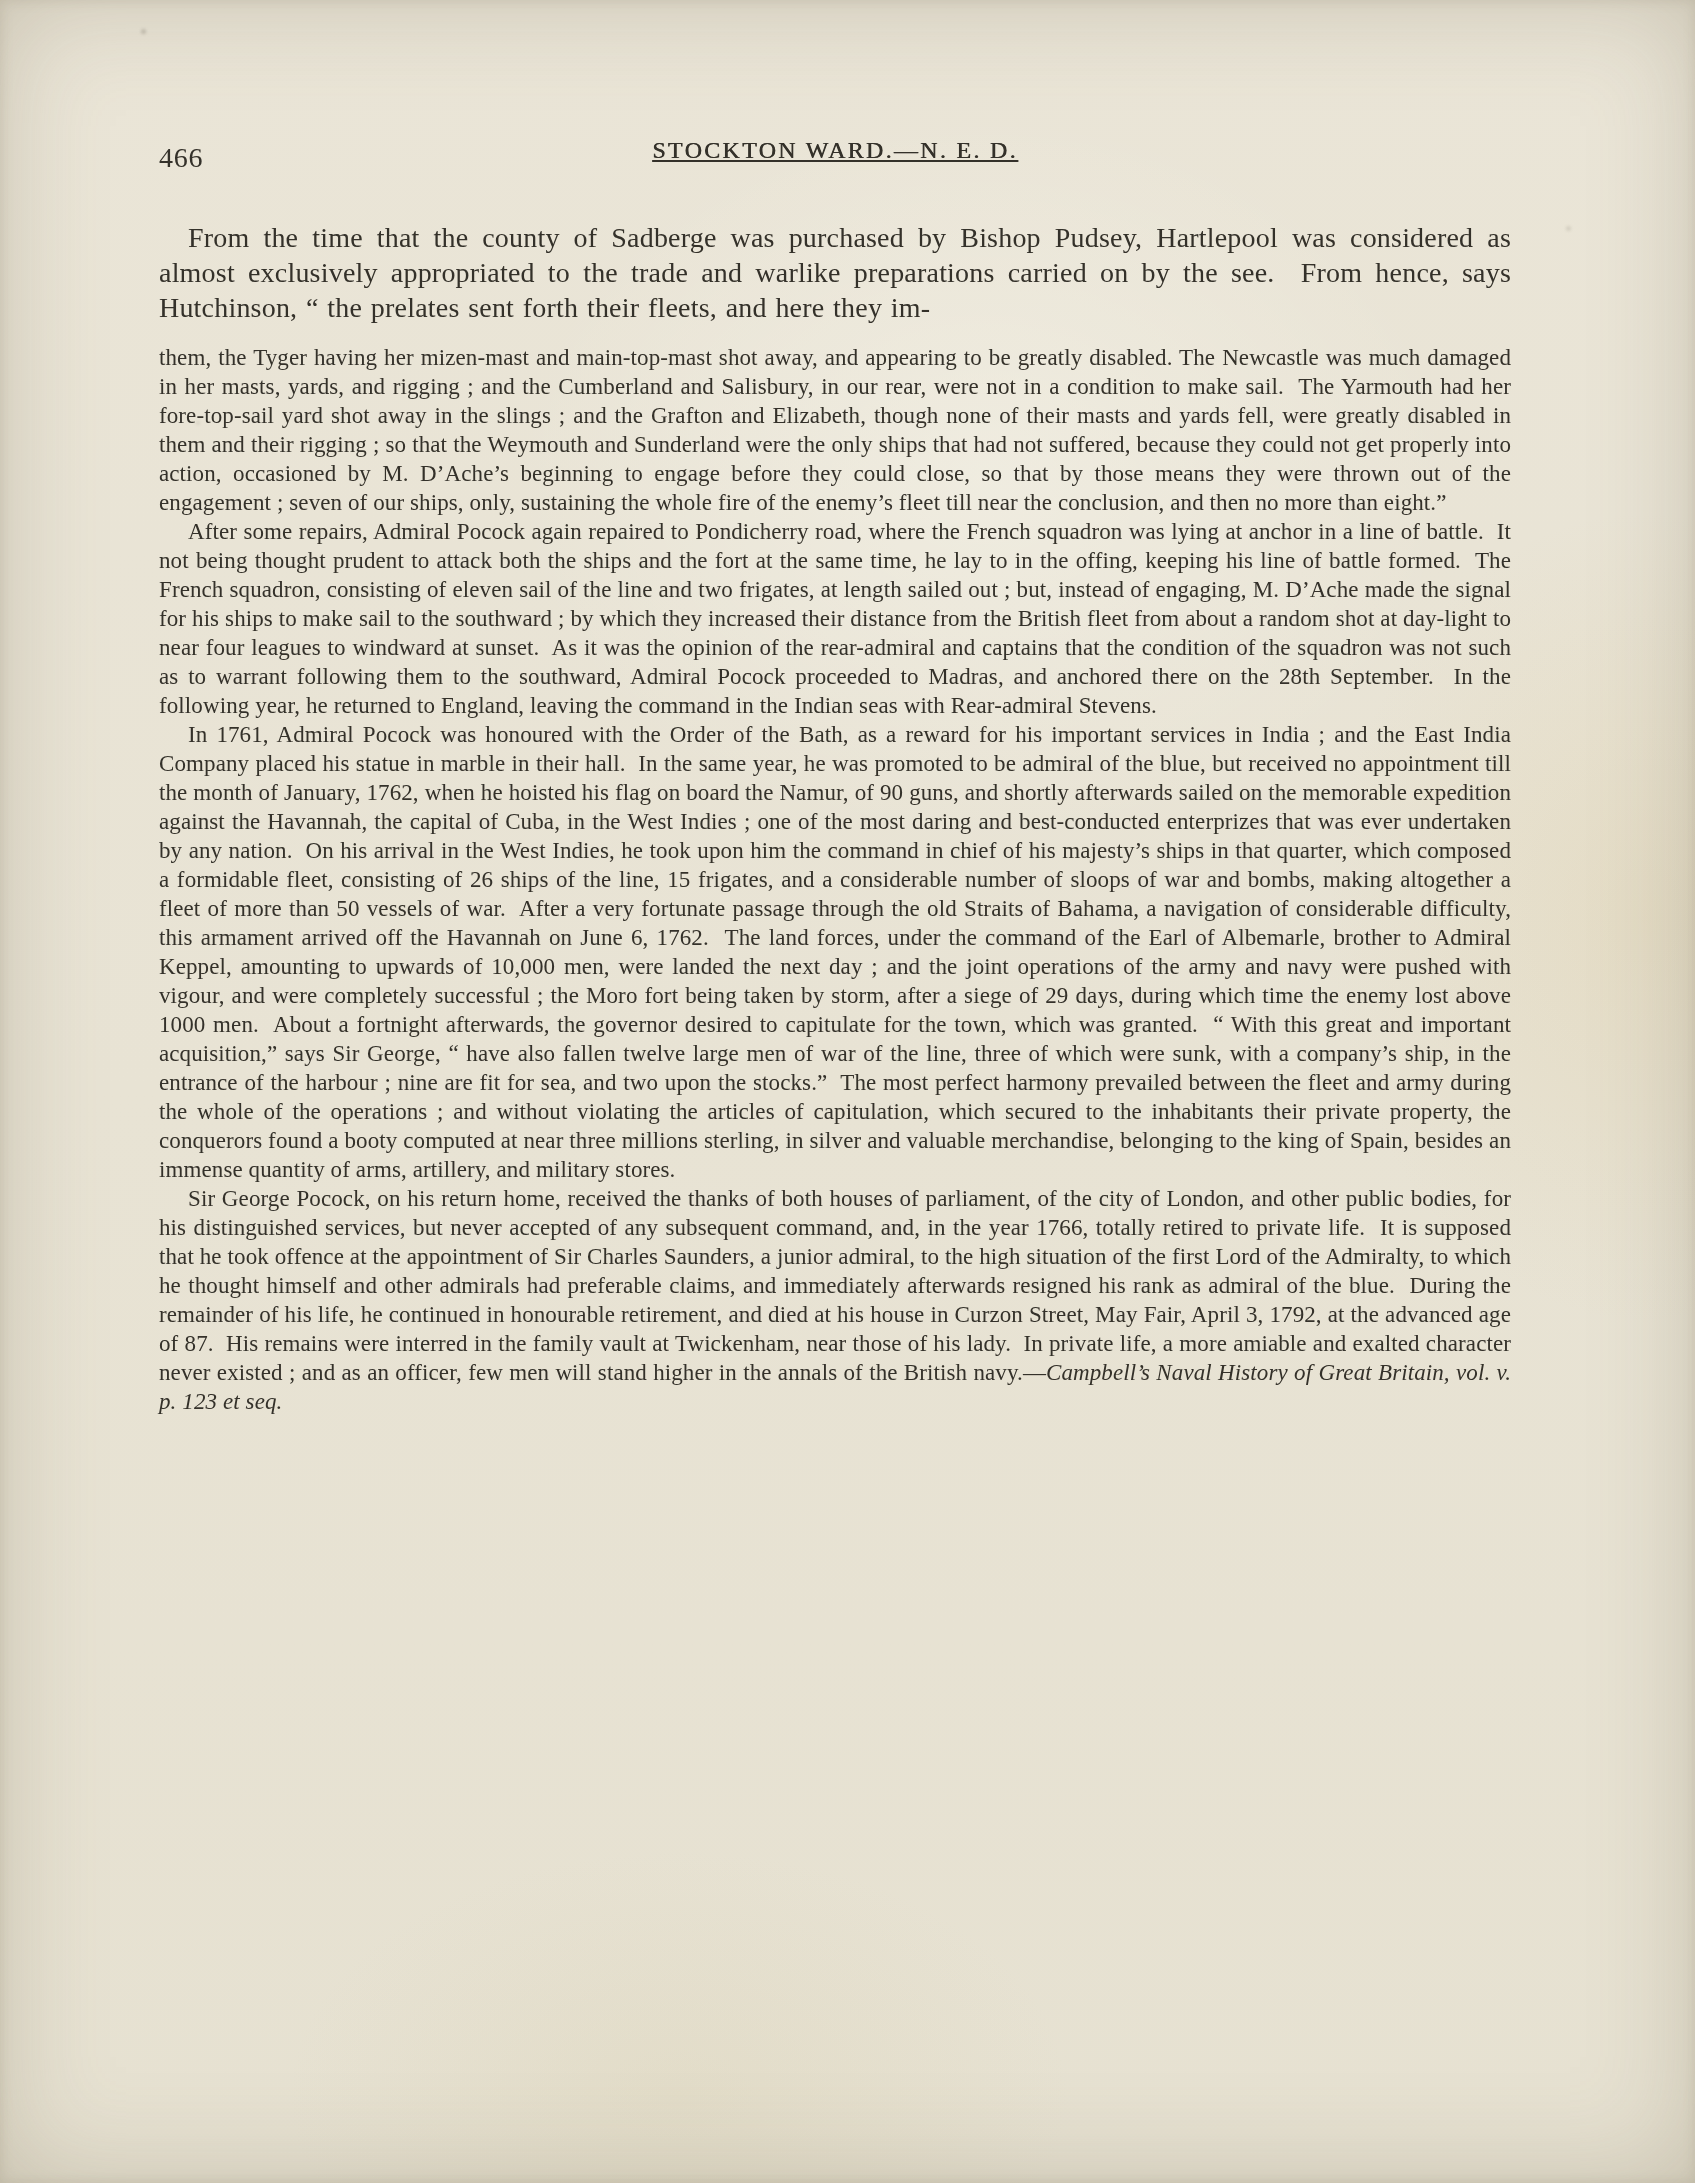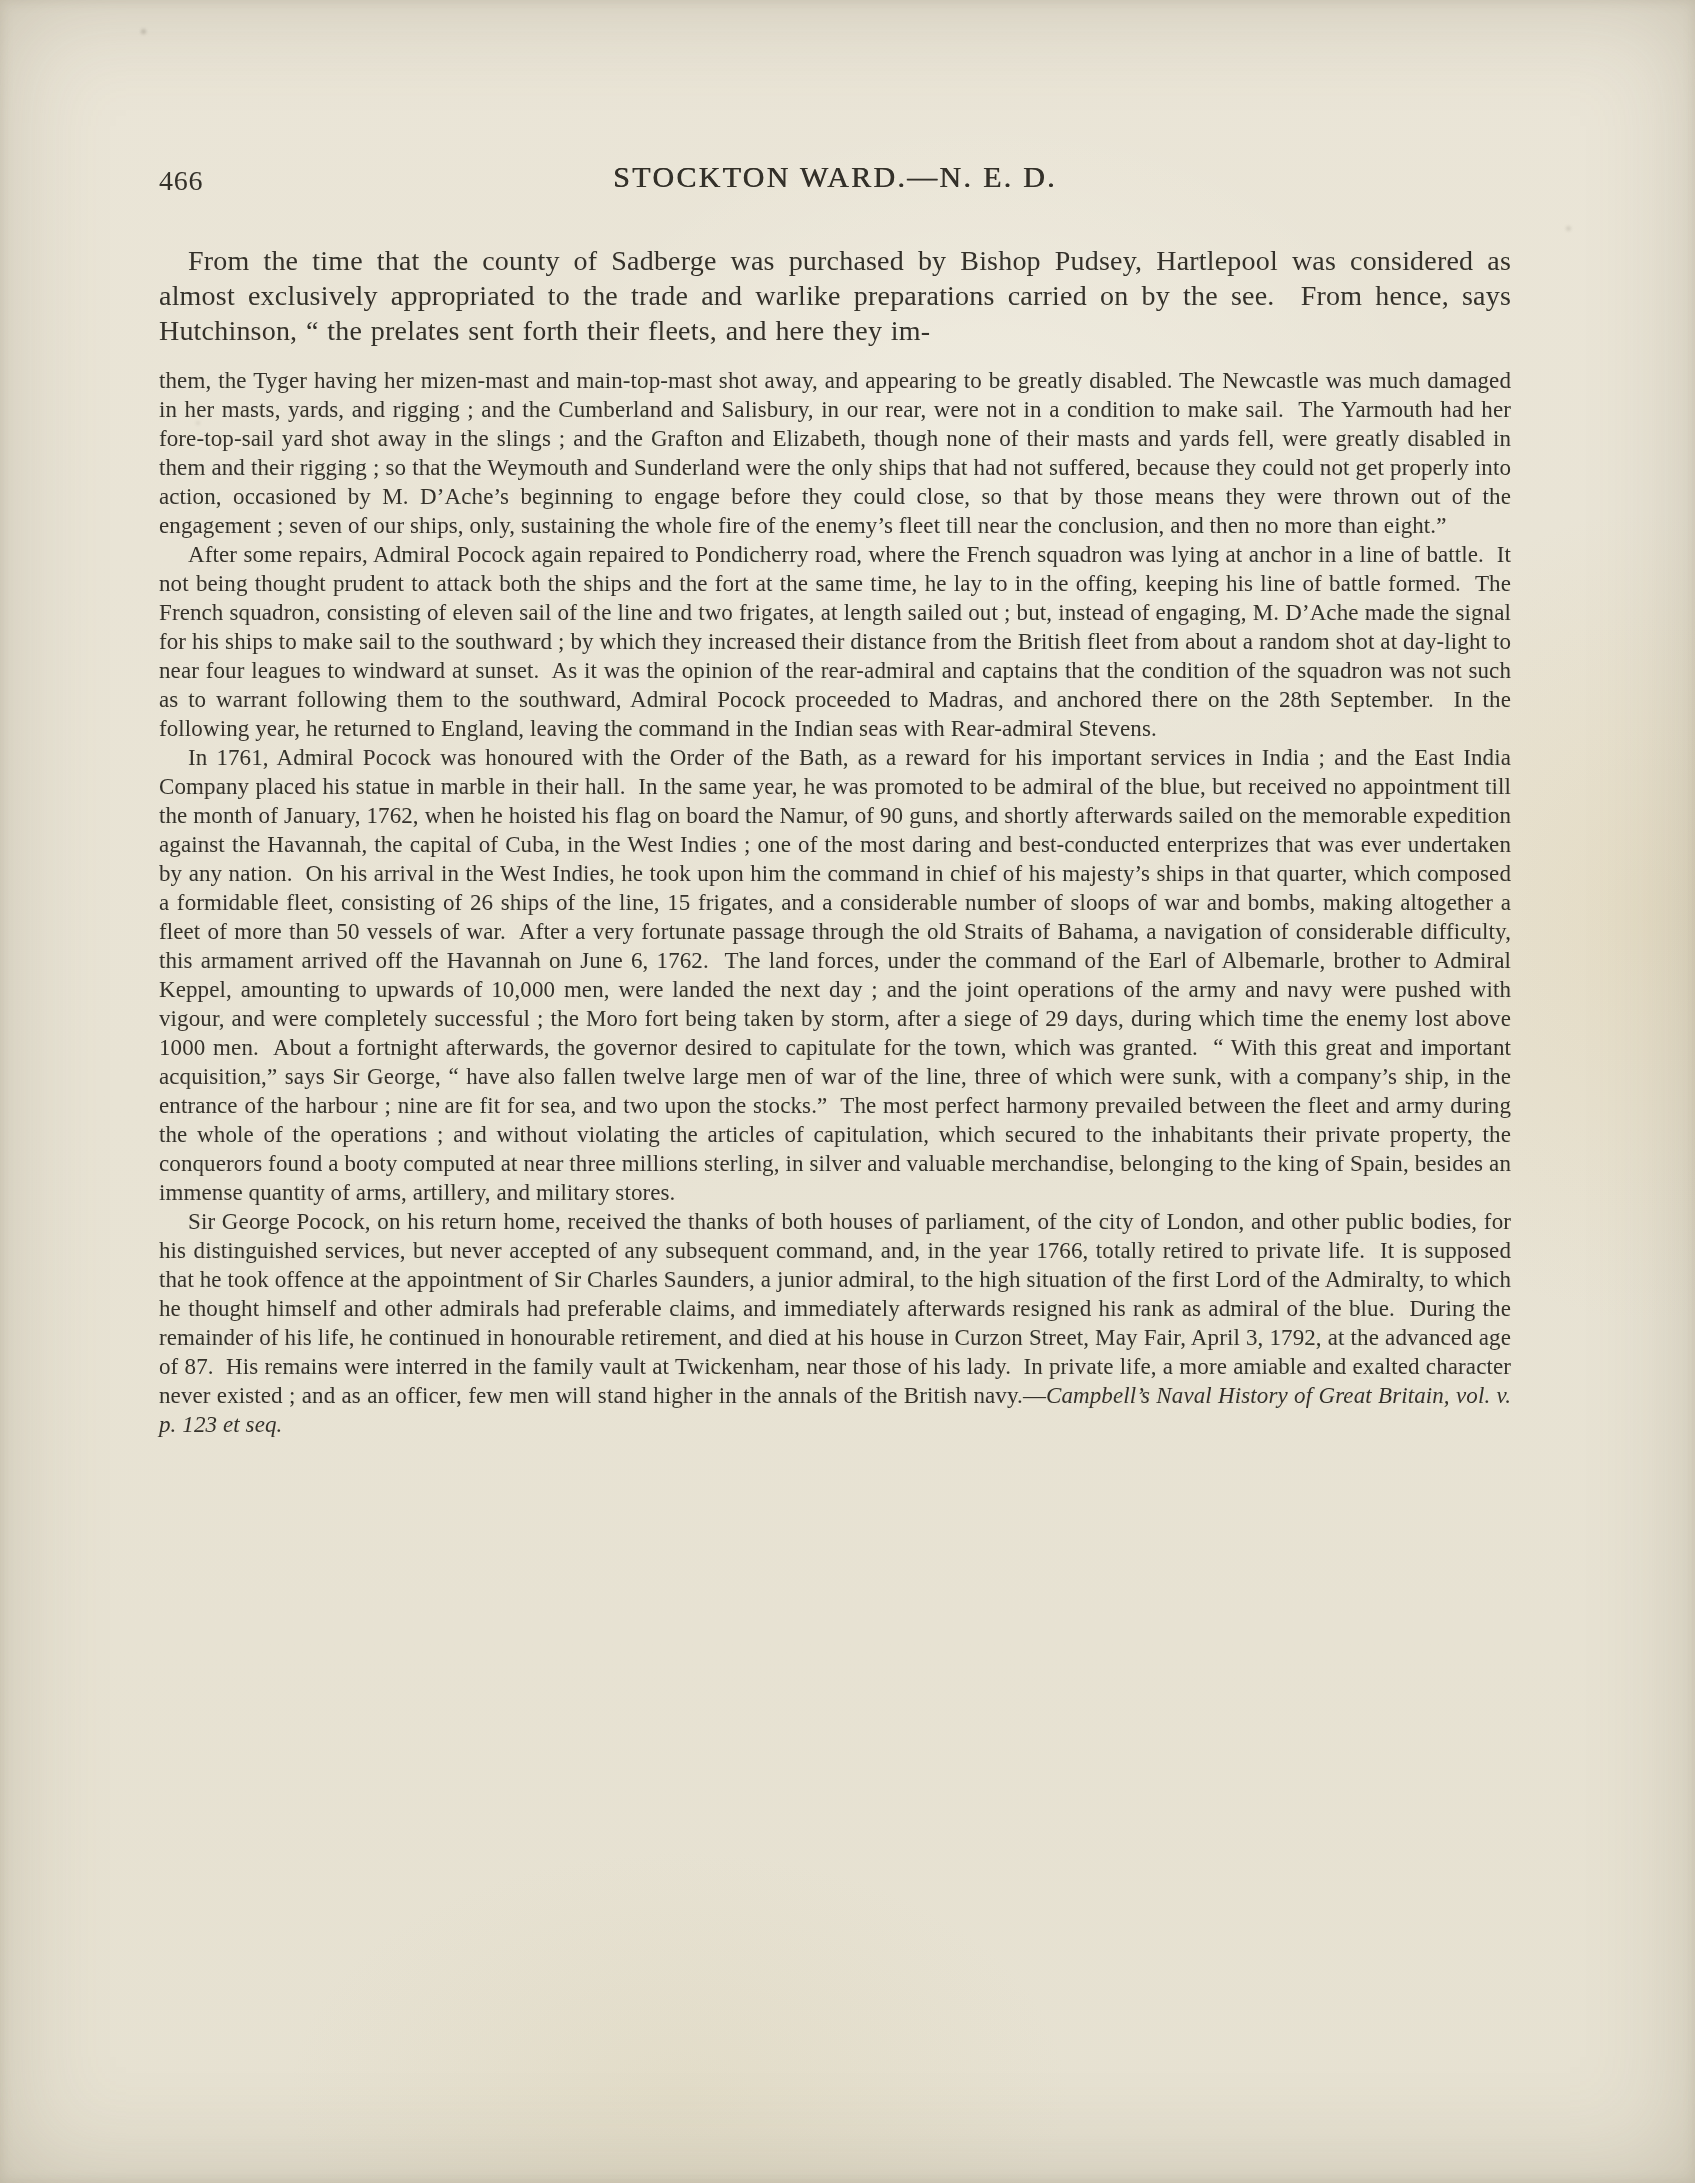--- a/index.html
+++ b/index.html
@@ -22,37 +22,37 @@
       radial-gradient(ellipse 527px 677px at 97% 42%, rgba(213,193,142,0.22), rgba(213,193,142,0) 60%),
       radial-gradient(ellipse 602px 376px at 40% 96%, rgba(210,200,165,0.20), rgba(210,200,165,0) 65%),
       linear-gradient(#eae5d7, #e6e1d1);
     box-shadow: inset 0 0 105px rgba(115,105,80,0.28), inset 0 0 13.5px rgba(115,105,80,0.18);
   }
   .header {
     position: relative;
     height: 39px;
     text-align: center;
     margin-bottom: 44px;
-    margin-top: 23px;
   }
   .page-number {
     position: absolute;
     left: 0;
     top: 4.5px;
     font-size: 28px;
     letter-spacing: 0.8px;
   }
   .running-title {
     margin: 0;
     display: inline-block;
-    font-size: 30px;
+    font-size: 24px;
     font-weight: normal;
     letter-spacing: 2.3px;
     text-shadow: 0.5px 0 0 currentColor;
     white-space: nowrap;
+    text-decoration: underline;
   }
   .para {
     margin: 0;
     text-align: justify;
   }
   .main-text .para {
     font-size: 28px;
     line-height: 35px;
     letter-spacing: 0.2px;
     word-spacing: 1.5px;

